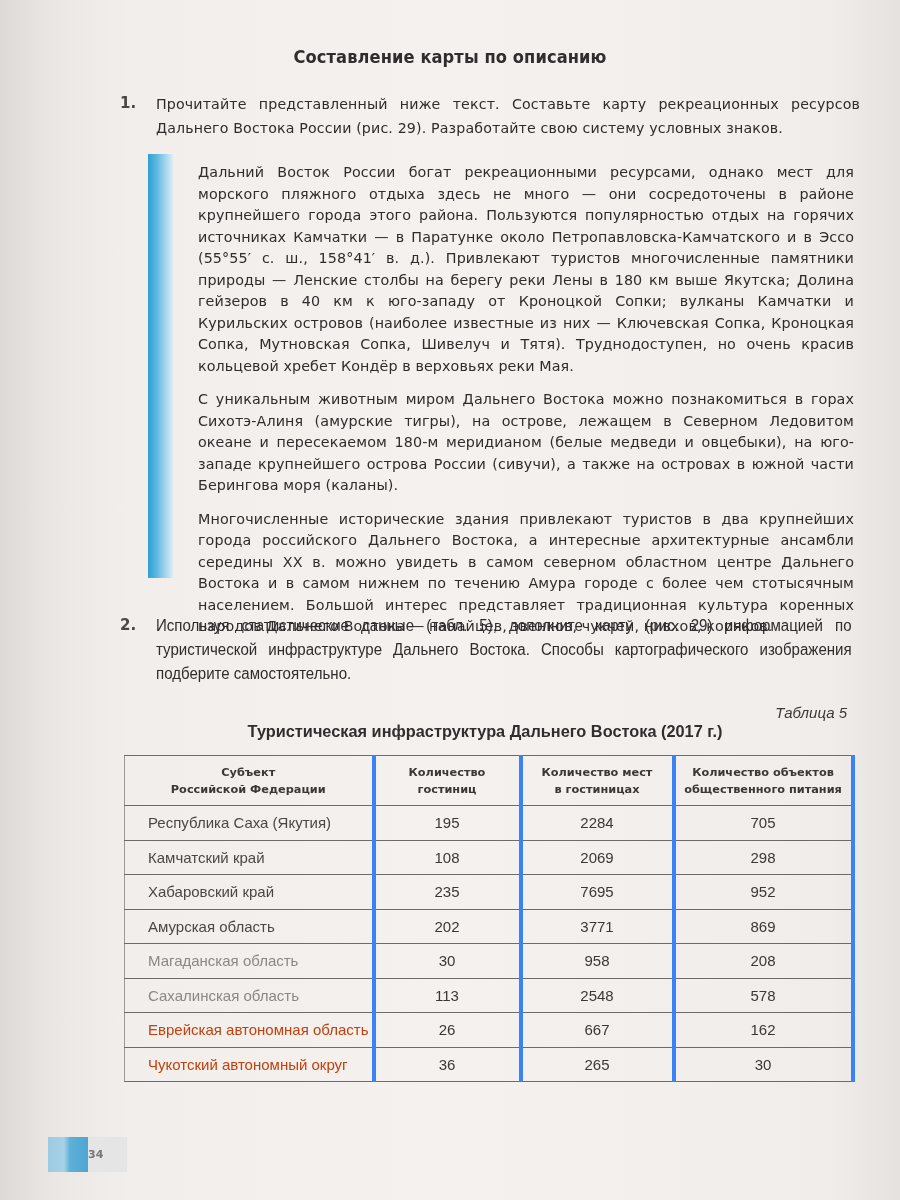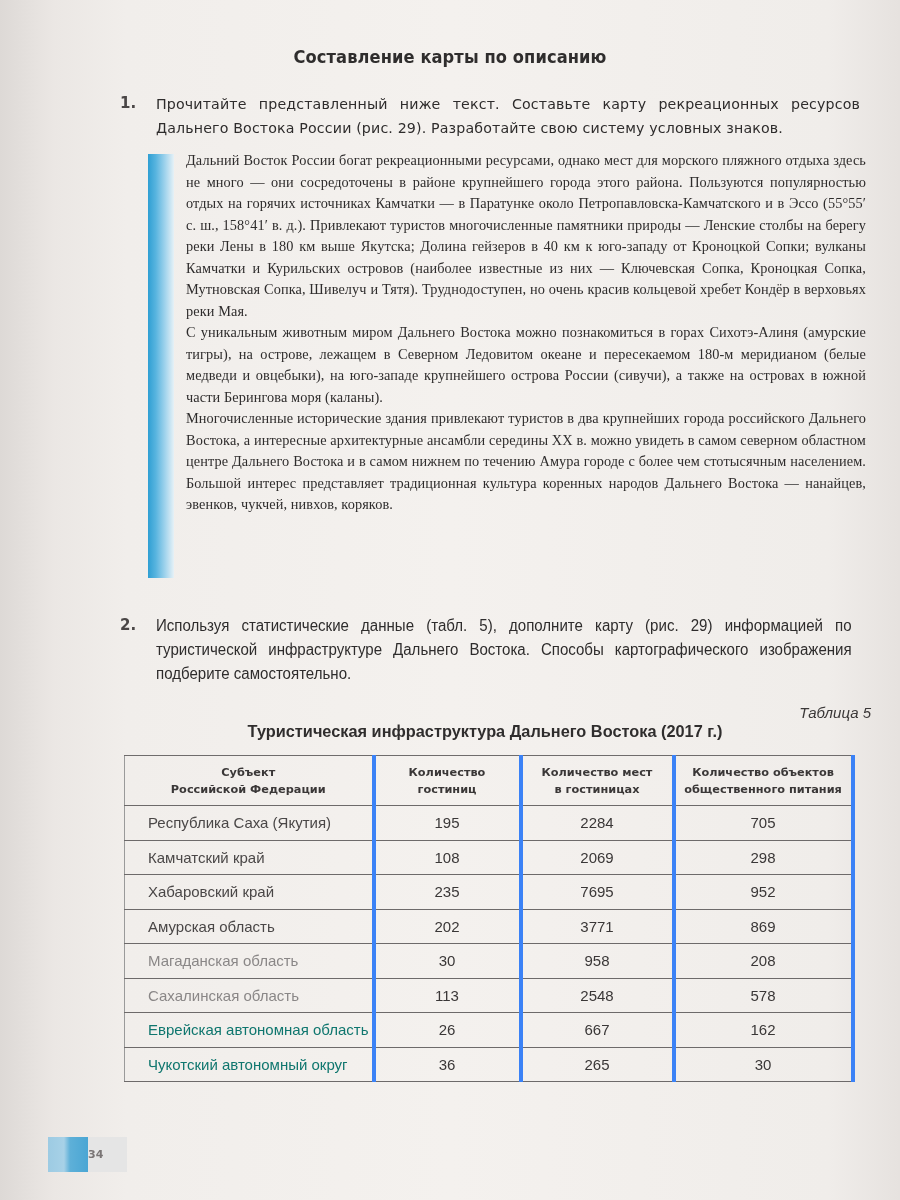--- a/index.html
+++ b/index.html
@@ -38,24 +38,24 @@
   .reading-bar {
     position: absolute; left: 0; top: 4px; width: 26px; height: 424px;
     background: linear-gradient(90deg, #2f9fd3 0%, #58b4df 30%, #a9d7ee 70%, #e7f1f6 100%);
   }
   .reading-text {
     position: absolute; left: 38px; top: 0; width: 680px;
     font-family: "DejaVu Sans", sans-serif;
     font-size: 14.3px; line-height: 21.5px; color: #2e2c2c;
     text-align: justify; letter-spacing: 0.1px;
   }
-  .reading-text p { margin: 0; font-family: Liberation Serif, serif; }
+  .reading-text p { margin: 12px; }
 
   .table-caption {
-    position: absolute; right: 29px; top: 704px;
+    position: absolute; right: 53px; top: 704px;
     font-family: "Liberation Sans", sans-serif; font-style: italic;
     font-size: 15px; color: #3b3838;
   }
   .table-title {
     position: absolute; left: 0; width: 970px; top: 722px;
     text-align: center; font-family: "Liberation Sans", sans-serif;
     font-weight: bold; font-size: 17px; color: #2f2d2d;
     transform: scaleX(0.96); transform-origin: 50% 0;
   }
   table.data {
@@ -70,21 +70,21 @@
   table.data th {
     height: 49px; font-family: "DejaVu Sans", sans-serif; font-weight: bold;
     font-size: 11.3px; line-height: 17px; color: #3a3737;
   }
   table.data td {
     height: 33.5px; font-family: "Liberation Sans", sans-serif;
     font-size: 15px; color: #3a3737;
   }
   table.data td.region { text-align: left; padding-left: 23px; color: #4a4747; }
   table.data tr.faded td.region { color: #8a8787; }
-  table.data tr.faded2 td.region { color: #0f766e; }
+  table.data tr.faded2 td.region { color: #c2410c; }
 
   .page-marker {
     position: absolute; left: 48px; top: 1137px; width: 40px; height: 35px;
     background: linear-gradient(90deg, #9dcbe3 0%, #a7d1e7 40%, #5eb0d8 55%, #4aa6d4 100%);
   }
   .page-number-box {
     position: absolute; left: 88px; top: 1137px; width: 39px; height: 35px;
     background: #e5e5e5; display: flex; align-items: center; 
   }
   .page-number {

